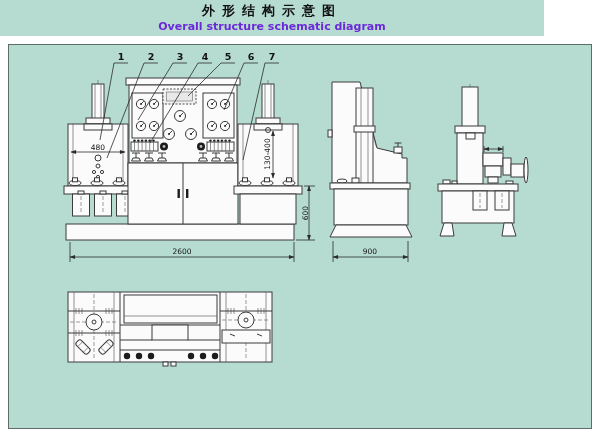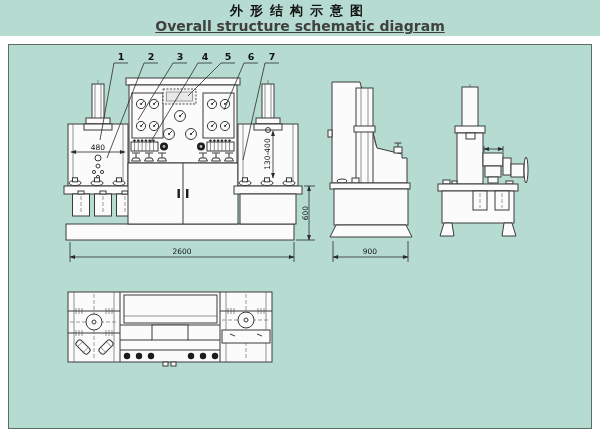--- a/index.html
+++ b/index.html
@@ -1,25 +1,25 @@
 <!DOCTYPE html>
 <html><head>
 <meta charset="utf-8">
 <style>
   html,body{margin:0;padding:0;}
   body{
     width:600px;height:437px;position:relative;background:#ffffff;
     font-family:"DejaVu Sans","Liberation Sans",sans-serif;overflow:hidden;
   }
   .titlebar{
-    position:absolute;left:0;top:0;width:600px;height:36px;
+    position:absolute;left:0;top:0;width:544px;height:36px;
     background:#b6dcd2;text-align:center;box-sizing:border-box;padding-top:2px;
   }
   .t-zh{font-size:13px;font-weight:bold;letter-spacing:7px;line-height:17px;color:#111;}
-  .t-en{font-size:14px;font-weight:bold;line-height:15px;color:#404040;text-decoration:underline;}
+  .t-en{font-size:11px;font-weight:bold;line-height:15px;color:#6d28d9;}
   svg.draw{position:absolute;left:0;top:0;}
   
   .s{stroke:#3a3a3a;stroke-width:1;fill:none;}
   .sw{stroke:#3a3a3a;stroke-width:1;fill:#fbfbfb;}
   .thin{stroke:#4a4a4a;stroke-width:.6;fill:none;}
   .cl{stroke:#5a5a5a;stroke-width:.6;fill:none;stroke-dasharray:4 2;}
   .dsh{stroke:#3a3a3a;stroke-width:.9;fill:#f1f1f1;stroke-dasharray:2 1.5;}
   .dim{stroke:#2b2b2b;stroke-width:.8;fill:none;}
   .dk{fill:#1c1c1c;stroke:none;}
   text.dt{font-size:7.5px;fill:#111;font-family:"DejaVu Sans",sans-serif;}

